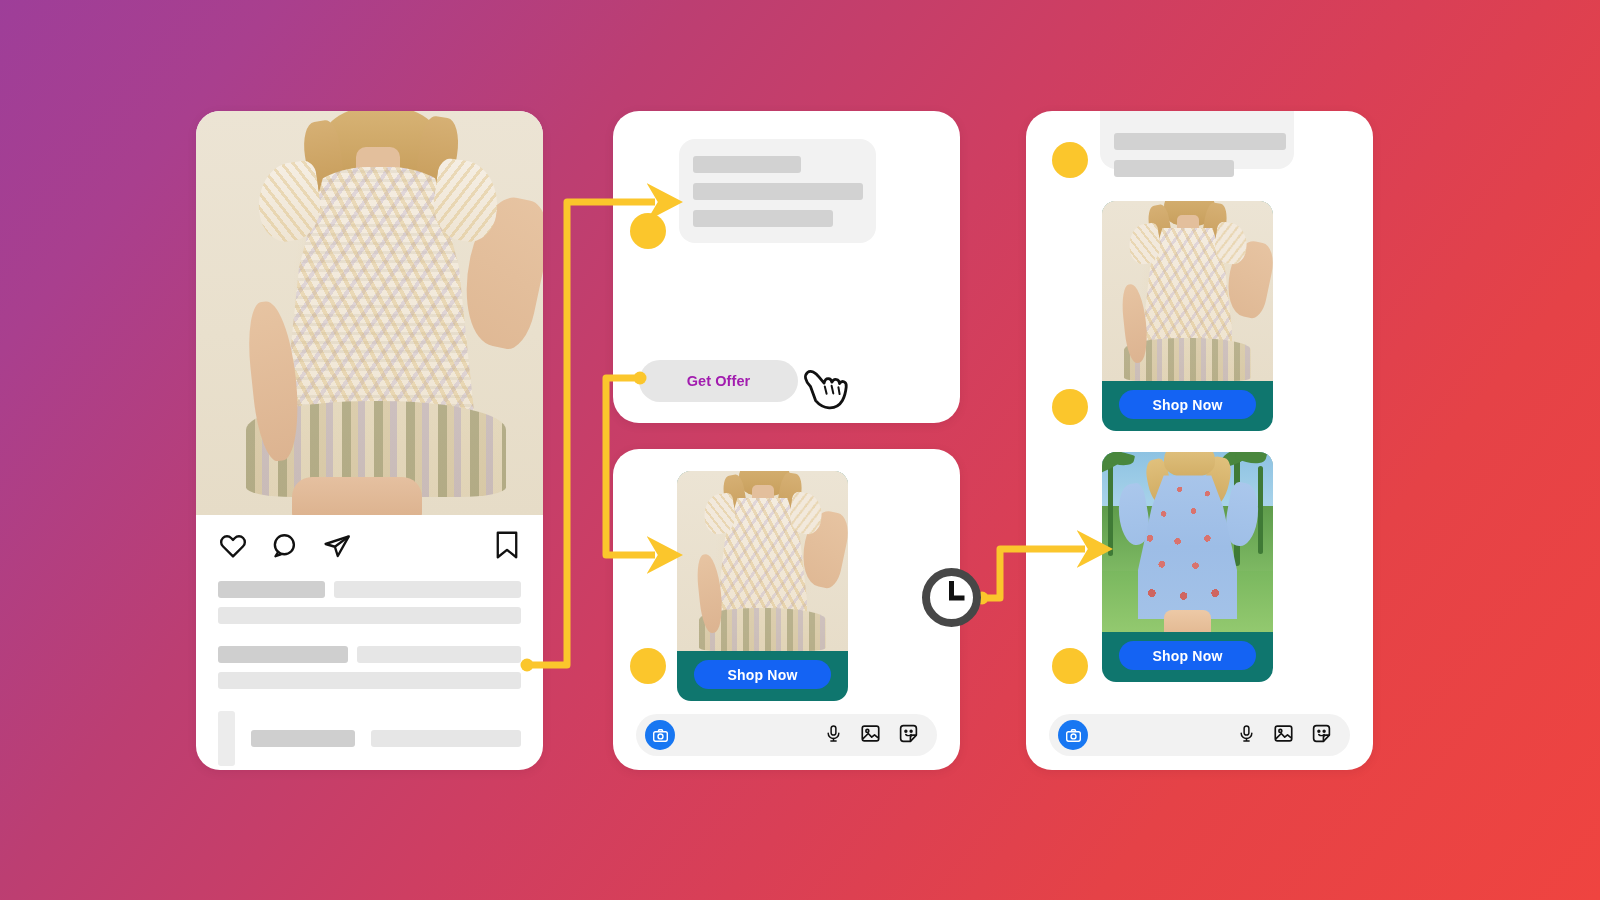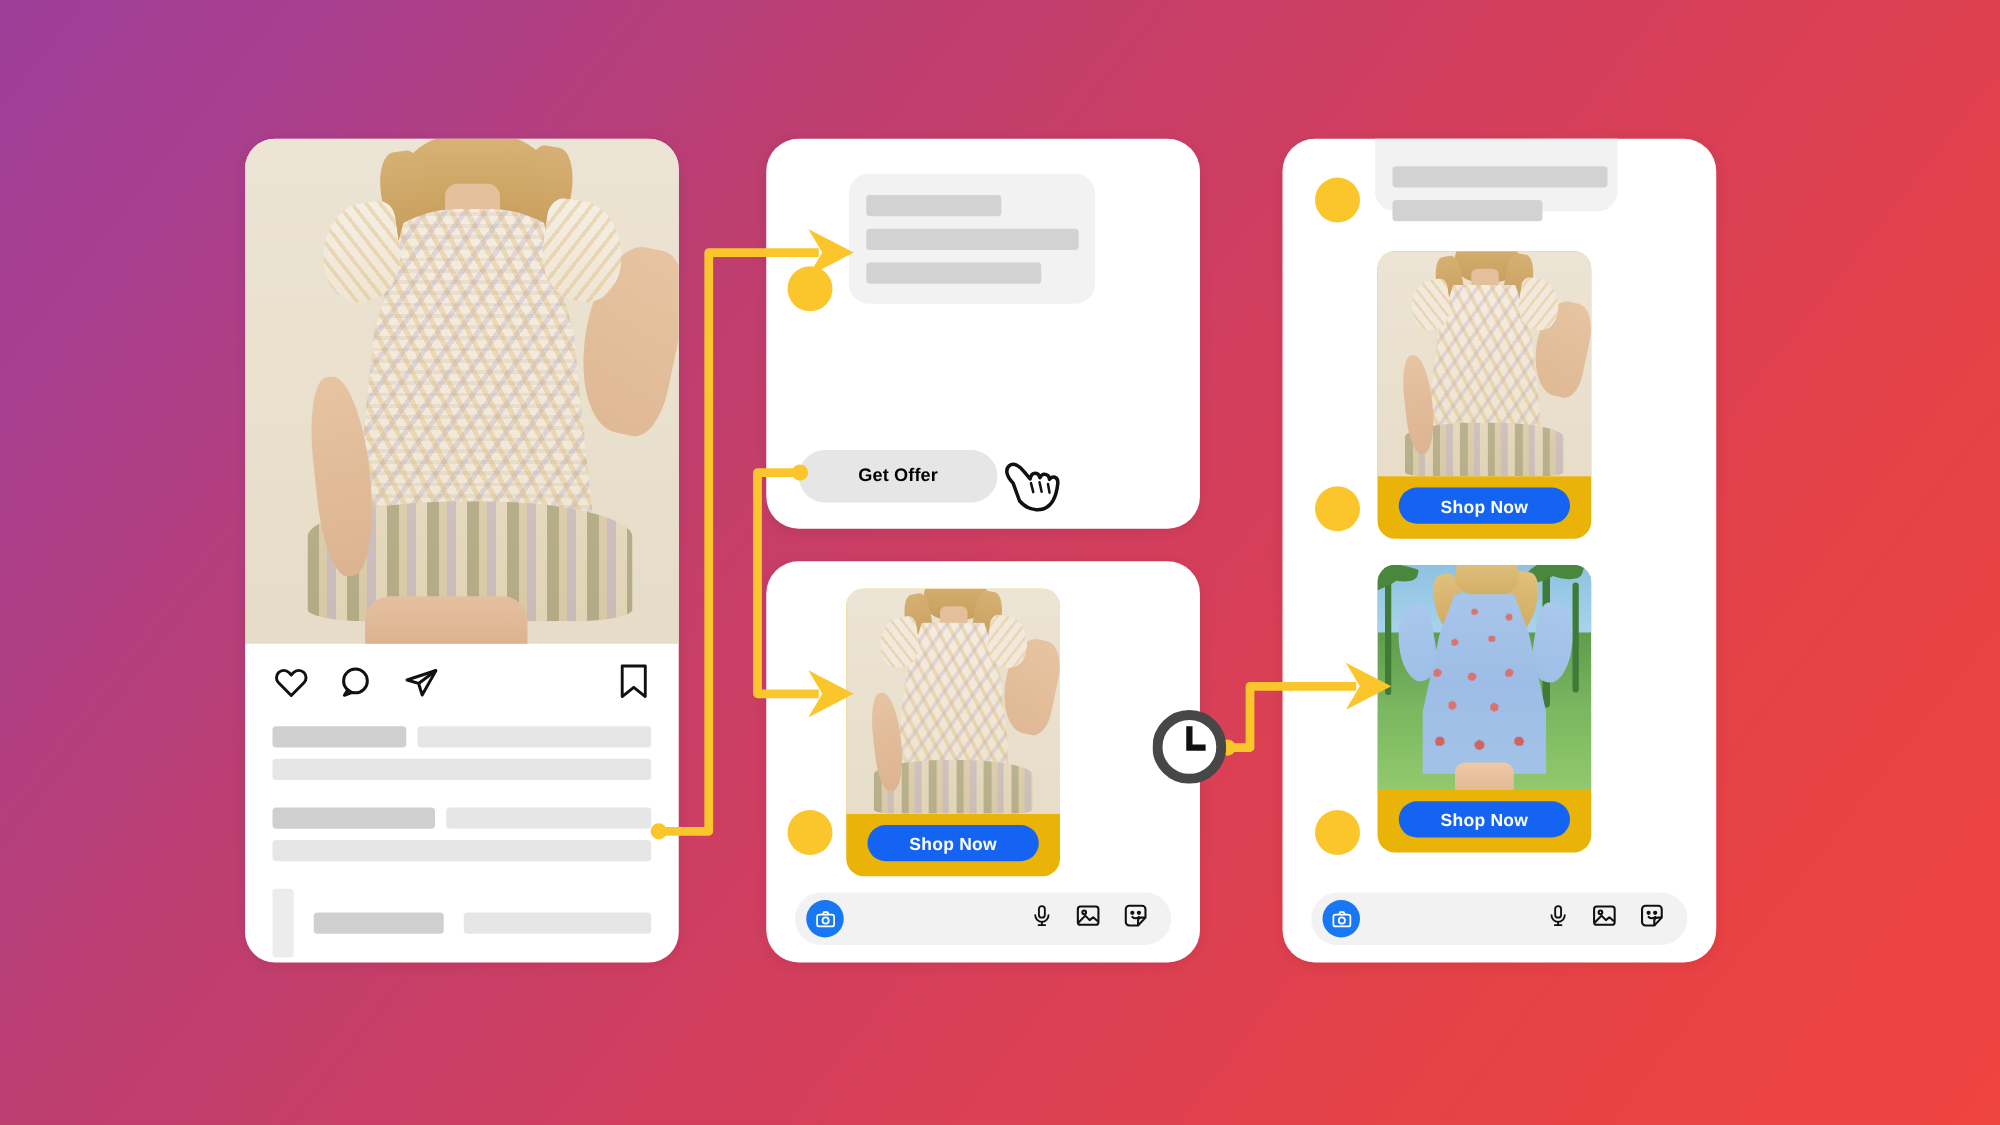--- a/index.html
+++ b/index.html
@@ -140,27 +140,27 @@
   .bubble {
     position:absolute; background:#f2f2f2; border-radius:16px;
   }
   #bubble-1 { left:66px; top:28px; width:197px; height:104px; }
   .bubble-line { position:absolute; height:17px; border-radius:3px; background:#d2d2d2; }
 
   #get-offer-btn {
     position:absolute; left:26px; top:249px; width:159px; height:42px;
     background:#e6e6e6; border-radius:21px;
     display:flex; align-items:center; justify-content:center;
-    color:#000000; font-weight:bold; font-size:14.5px; letter-spacing:.1px;
+    color:#a21caf; font-weight:bold; font-size:14.5px; letter-spacing:.1px;
   }
 
   
   #msg-card-bot { left: 613px; top: 449px; width: 347px; height: 321px; }
   .product {
-    position:absolute; background:#eab308; border-radius:14px; overflow:hidden;
+    position:absolute; background:#0f766e; border-radius:14px; overflow:hidden;
   }
   .product-img { width:100%; background:#ece4d4; position:relative; overflow:hidden; }
   .shop-btn {
     background:#1463F3; color:#fff; font-weight:bold; border-radius:22px;
     display:flex; align-items:center; justify-content:center;
     font-size:14px; letter-spacing:.2px;
   }
   .composer {
     position:absolute; background:#f2f2f2; border-radius:24px;
     display:flex; align-items:center; justify-content:space-between;

